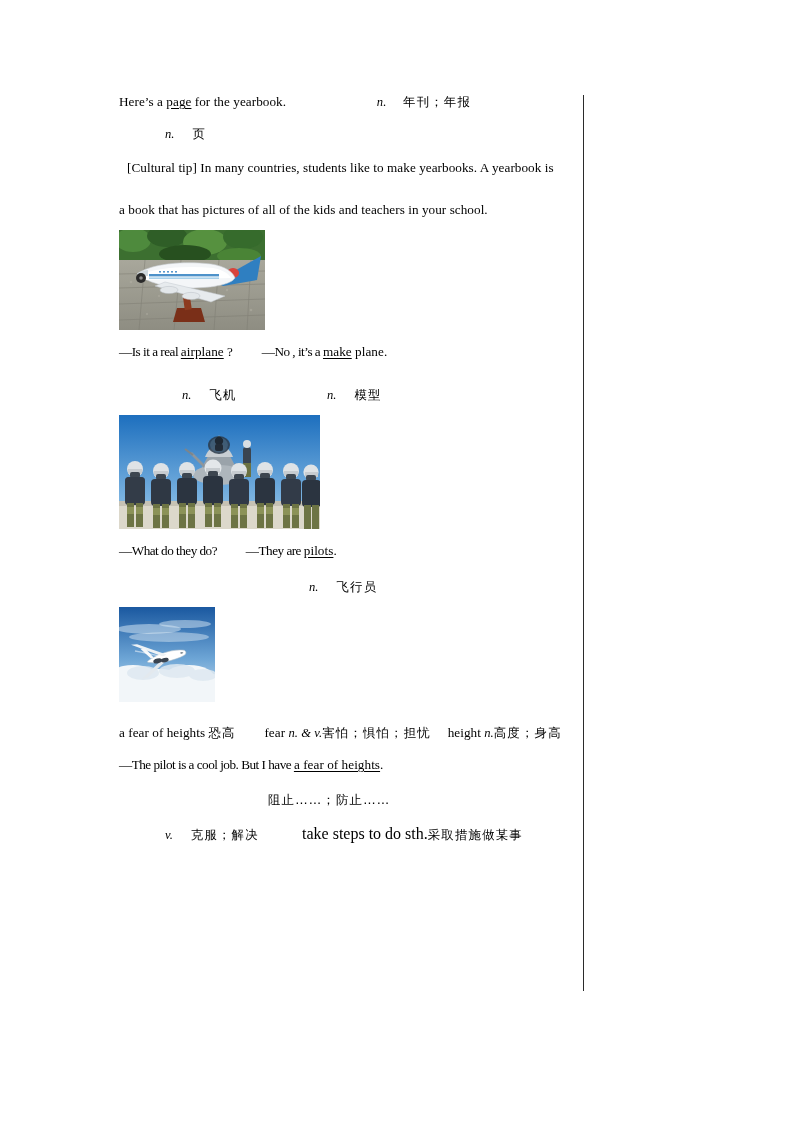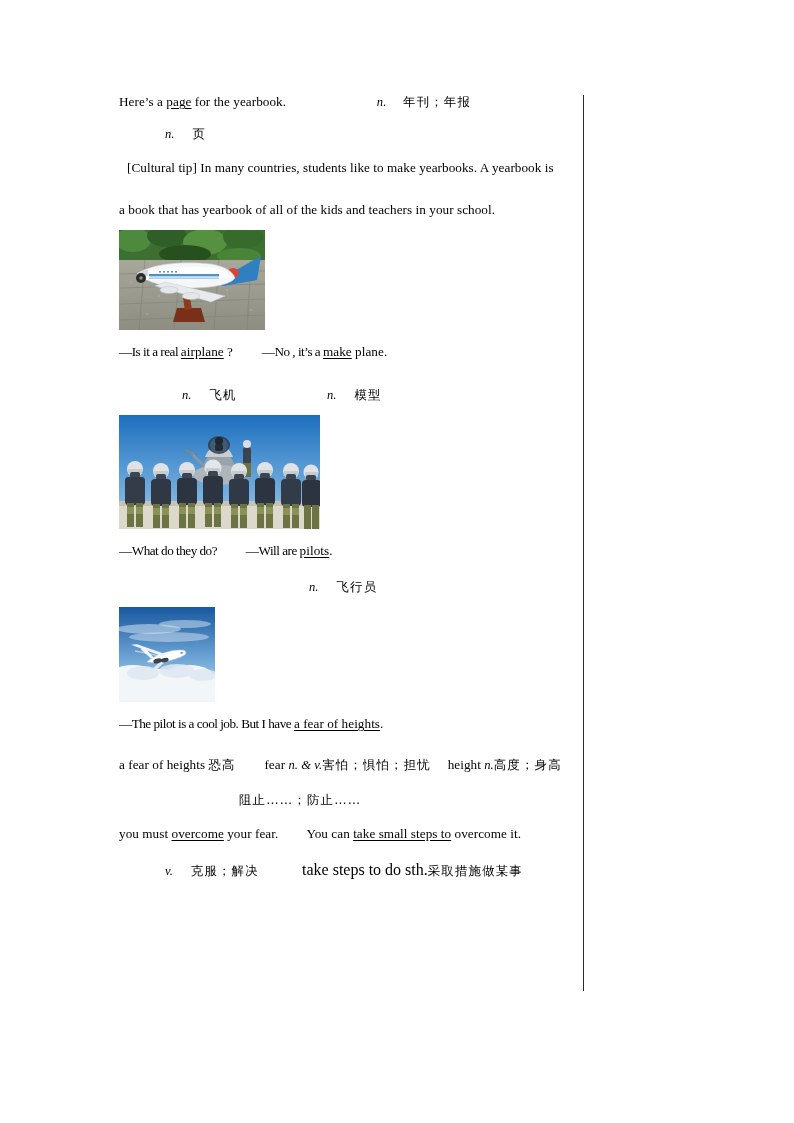--- a/index.html
+++ b/index.html
@@ -113,21 +113,21 @@
 
     <div class="gloss-row" style="height:16px;margin-top:12px;margin-bottom:18px;text-align:center;">
       <span class="gloss" style="left:46px;">
         <span class="pos">n.</span>
         <span class="sp-sm"></span>
         <span class="cn">页</span>
       </span>
     </div>
 
     <div class="line" style="margin-bottom:22px;margin-left:8px;">[Cultural tip] In many countries, students like to make yearbooks. A yearbook is</div>
-    <div class="line" style="margin-bottom:10px;">a book that has yearbook of all of the kids and teachers in your school.</div>
+    <div class="line" style="margin-bottom:10px;">a book that has pictures of all of the kids and teachers in your school.</div>
 
     <div class="figure fig-plane-model">
       <svg width="146" height="100" viewBox="0 0 146 100" xmlns="http://www.w3.org/2000/svg">
         <defs>
           <linearGradient id="gndg" x1="0" y1="0" x2="0" y2="1">
             <stop offset="0%" stop-color="#a8a79b"></stop>
             <stop offset="100%" stop-color="#8e8d82"></stop>
           </linearGradient>
         </defs>
 
@@ -323,21 +323,21 @@
             <rect x="3" y="87" width="7" height="24" fill="#6d7444"></rect>
             <rect x="11" y="87" width="7" height="24" fill="#6d7444"></rect>
           </g>
         </g>
       </svg>
     </div>
 
     <div class="line" style="margin-top:12px;">
       <span class="dash">—What do they do?</span>
       <span class="sp-md"></span>
-      <span class="dash">—Will are </span><span class="u">pilots</span><span>.</span>
+      <span class="dash">—They are </span><span class="u">pilots</span><span>.</span>
     </div>
 
     <div class="gloss-row" style="margin-top:16px;margin-bottom:14px;text-align:center;">
       <span class="gloss" style="left:190px;">
         <span class="pos">n.</span>
         <span class="sp-sm"></span>
         <span class="cn">飞行员</span>
       </span>
     </div>
 
@@ -376,42 +376,37 @@
           <path d="M-14 -2 L-22 -14 L-17 -13 L-11 -2 Z" fill="#f4f7f9"></path>
           <ellipse cx="-8" cy="2" rx="4.5" ry="2.4" fill="#3a4450"></ellipse>
           <ellipse cx="-1" cy="3" rx="4" ry="2.2" fill="#3a4450"></ellipse>
           <path d="M16 -1 a3 2 0 0 1 3 1 a3 2 0 0 1 -3 1 Z" fill="#7d8890"></path>
         </g>
 
         <path d="M16 44 C28 46 36 48 44 50" stroke="#ffffff" stroke-width="1.6" opacity="0.5" fill="none"></path>
       </svg>
     </div>
 
-    <div class="line" style="margin-top:12px;">
-      <span class="dash">—The pilot is a cool job. But I have </span><span class="u">a fear of heights</span><span>.</span>
-    </div>
-
     <div class="line" style="margin-top:21px;">
       <span>a fear of heights </span><span class="cn">恐高</span>
       <span class="sp-md"></span>
       <span>fear </span><span class="pos">n. &amp; v.</span><span class="cn">害怕；惧怕；担忧</span>
       <span class="sp-sm"></span>
       <span>height </span><span class="pos">n.</span><span class="cn">高度；身高</span>
     </div>
 
+    <div class="line" style="margin-top:12px;">
+      <span class="dash">—The pilot is a cool job. But I have </span><span class="u">a fear of heights</span><span>.</span>
+    </div>
+
 
     <div class="gloss-row" style="margin-top:17px;margin-bottom:12px;">
-      <span class="gloss cn" style="left:120px;">阻止……；防止……</span>
-    </div>
-
-    <div class="line" style="margin-top:16px;">
-      <span>you must </span><span class="u">overcome</span><span> your fear.</span>
-      <span class="sp-md"></span>
-      <span>You can </span><span class="u">take small steps to</span><span> overcome it.</span>
-    </div>
+      <span class="gloss cn" style="left:149px;">阻止……；防止……</span>
+    </div>
+
 
     <div class="gloss-row" style="margin-top:17px;">
       <span class="gloss" style="left:46px;">
         <span class="pos">v.</span>
         <span class="sp-sm"></span>
         <span class="cn">克服；解决</span>
       </span>
       <span class="gloss" style="left:183px;">
         <span>take steps to do sth.</span><span class="cn">采取措施做某事</span>
       </span>

